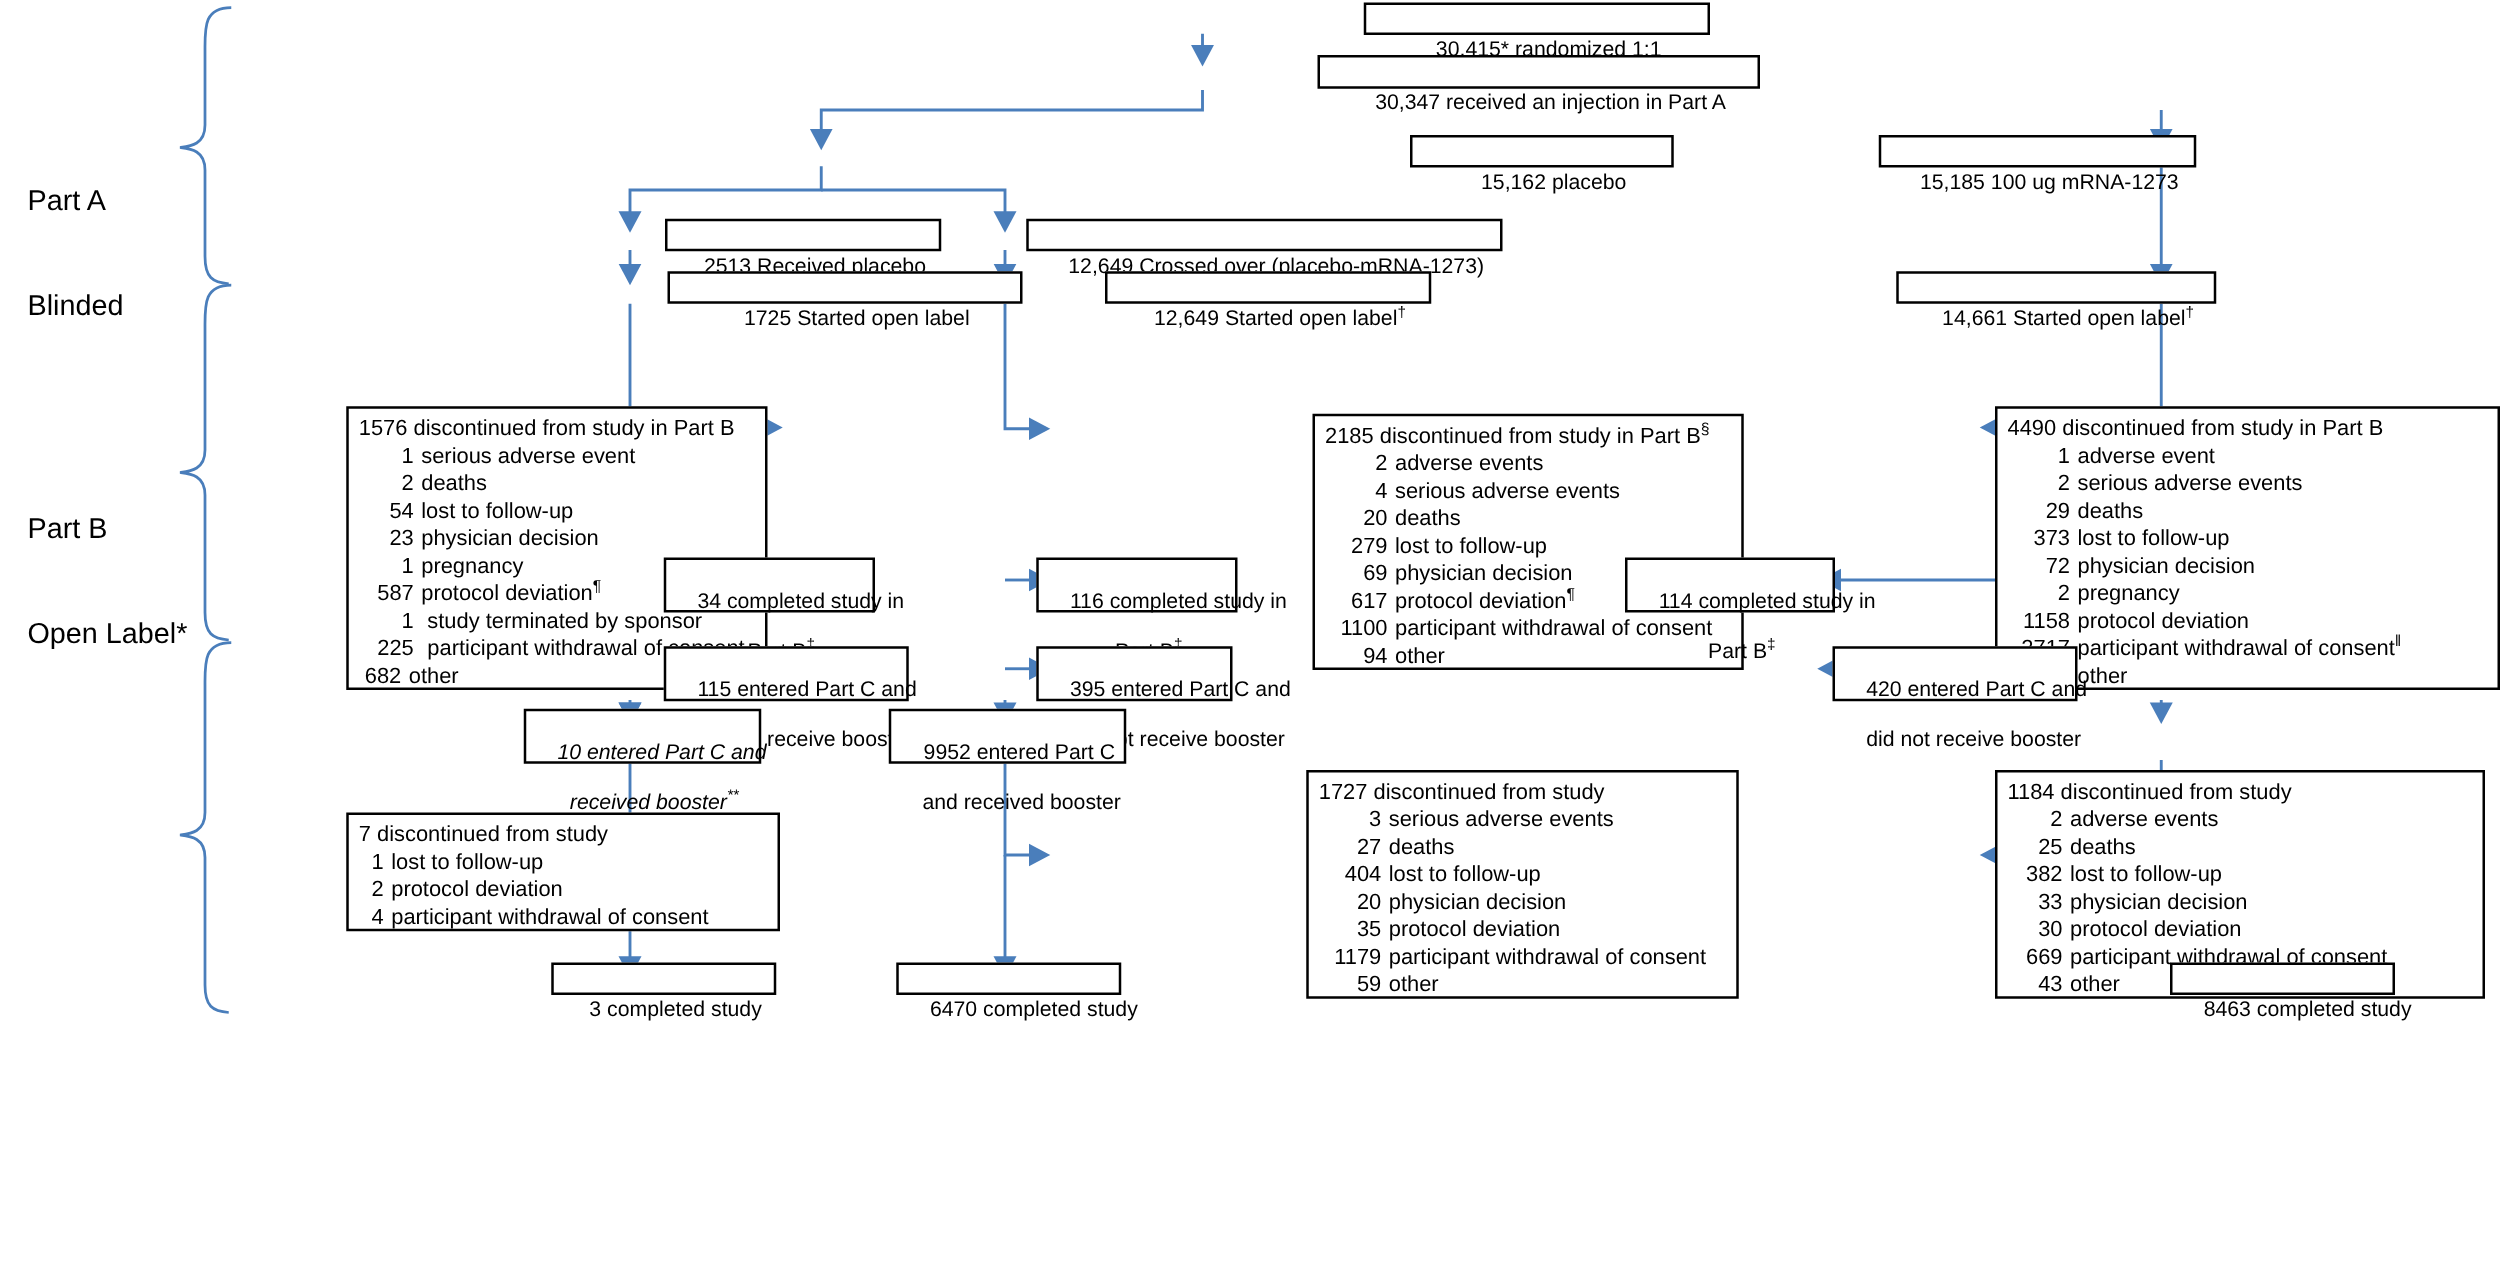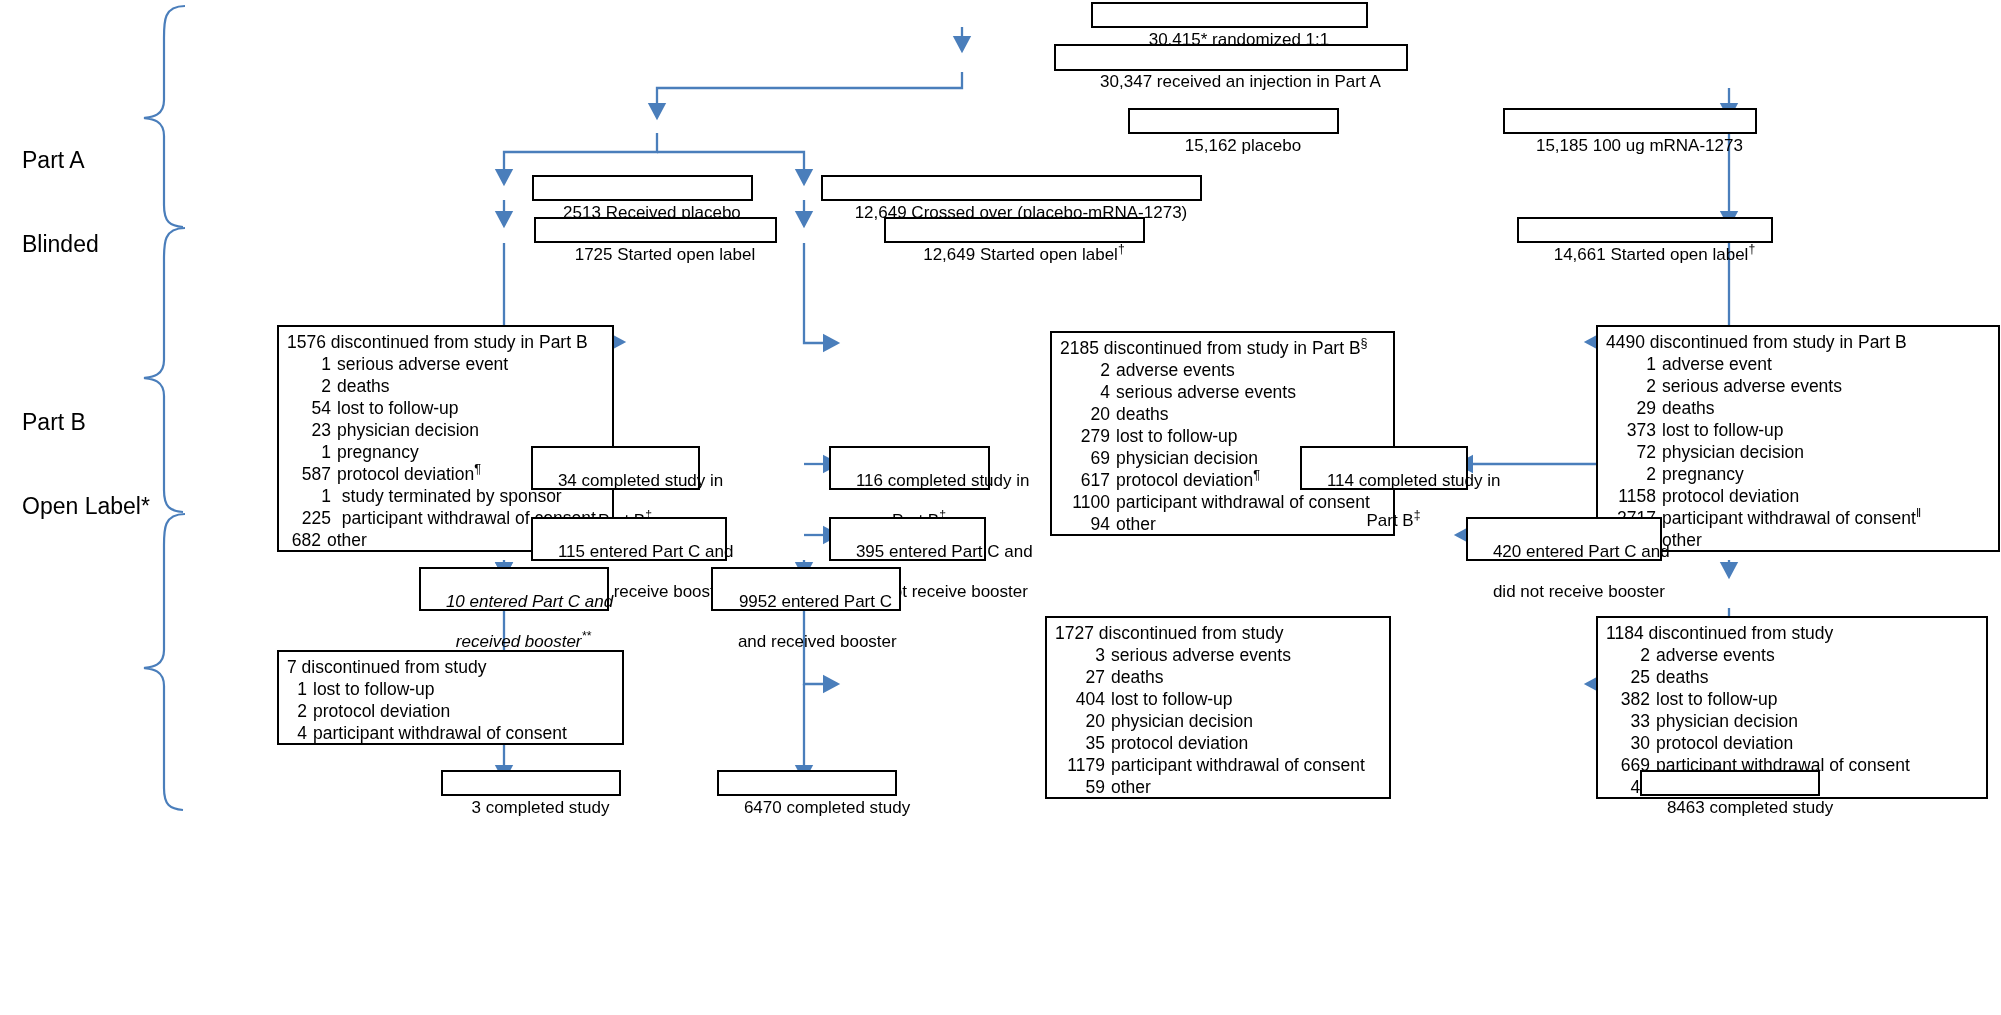--- a/index.html
+++ b/index.html
@@ -145,21 +145,21 @@
   </div>
 
   <div class="box center" style="left:532px; top:175px; width:221px; height:26px; line-height:22px;">
     <span>2513 Received placebo</span>
   </div>
 
   <div class="box center" style="left:821px; top:175px; width:381px; height:26px; line-height:22px;">
     <span>12,649 Crossed over (placebo-mRNA-1273)</span>
   </div>
 
-  <div class="box center" style="left:534px; top:217px; width:243px; height:26px; line-height:22px;">
+  <div class="box center" style="left:534px; top:217px; width:284px; height:26px; line-height:22px;">
     <span>1725 Started open label</span>
   </div>
 
   <div class="box center" style="left:884px; top:217px; width:261px; height:26px; line-height:22px;">
     <span>12,649 Started open label</span><sup>†</sup>
   </div>
 
   <div class="box center" style="left:1517px; top:217px; width:256px; height:26px; line-height:22px;">
     <span>14,661 Started open label</span><sup>†</sup>
   </div>
@@ -218,17 +218,17 @@
   <div class="box listbox" id="discCRight" style="left: 1596px; top: 616px; width: 392px; height: 183px;"><div class="listline">1184 discontinued from study</div><div class="listline" style="display: flex; padding-left: 10px;"><span style="min-width: 34px; text-align: right; flex: 0 0 auto;">2</span><span style="padding-left: 6px; white-space: pre;">adverse events</span></div><div class="listline" style="display: flex; padding-left: 10px;"><span style="min-width: 34px; text-align: right; flex: 0 0 auto;">25</span><span style="padding-left: 6px; white-space: pre;">deaths</span></div><div class="listline" style="display: flex; padding-left: 10px;"><span style="min-width: 34px; text-align: right; flex: 0 0 auto;">382</span><span style="padding-left: 6px; white-space: pre;">lost to follow-up</span></div><div class="listline" style="display: flex; padding-left: 10px;"><span style="min-width: 34px; text-align: right; flex: 0 0 auto;">33</span><span style="padding-left: 6px; white-space: pre;">physician decision</span></div><div class="listline" style="display: flex; padding-left: 10px;"><span style="min-width: 34px; text-align: right; flex: 0 0 auto;">30</span><span style="padding-left: 6px; white-space: pre;">protocol deviation</span></div><div class="listline" style="display: flex; padding-left: 10px;"><span style="min-width: 34px; text-align: right; flex: 0 0 auto;">669</span><span style="padding-left: 6px; white-space: pre;">participant withdrawal of consent</span></div><div class="listline" style="display: flex; padding-left: 10px;"><span style="min-width: 34px; text-align: right; flex: 0 0 auto;">43</span><span style="padding-left: 6px; white-space: pre;">other</span></div></div>
 
   <div class="box center" style="left:441px; top:770px; width:180px; height:26px; line-height:22px;">
     <span>3 completed study</span>
   </div>
 
   <div class="box center" style="left:717px; top:770px; width:180px; height:26px; line-height:22px;">
     <span>6470 completed study</span>
   </div>
 
-  <div class="box center" style="left:1640px; top:770px; width:180px; height:26px; line-height:22px;">
+  <div class="box center" style="left:1736px; top:770px; width:180px; height:26px; line-height:22px;">
     <span>8463 completed study</span>
   </div>
 
 </div>
 
 </body></html>

